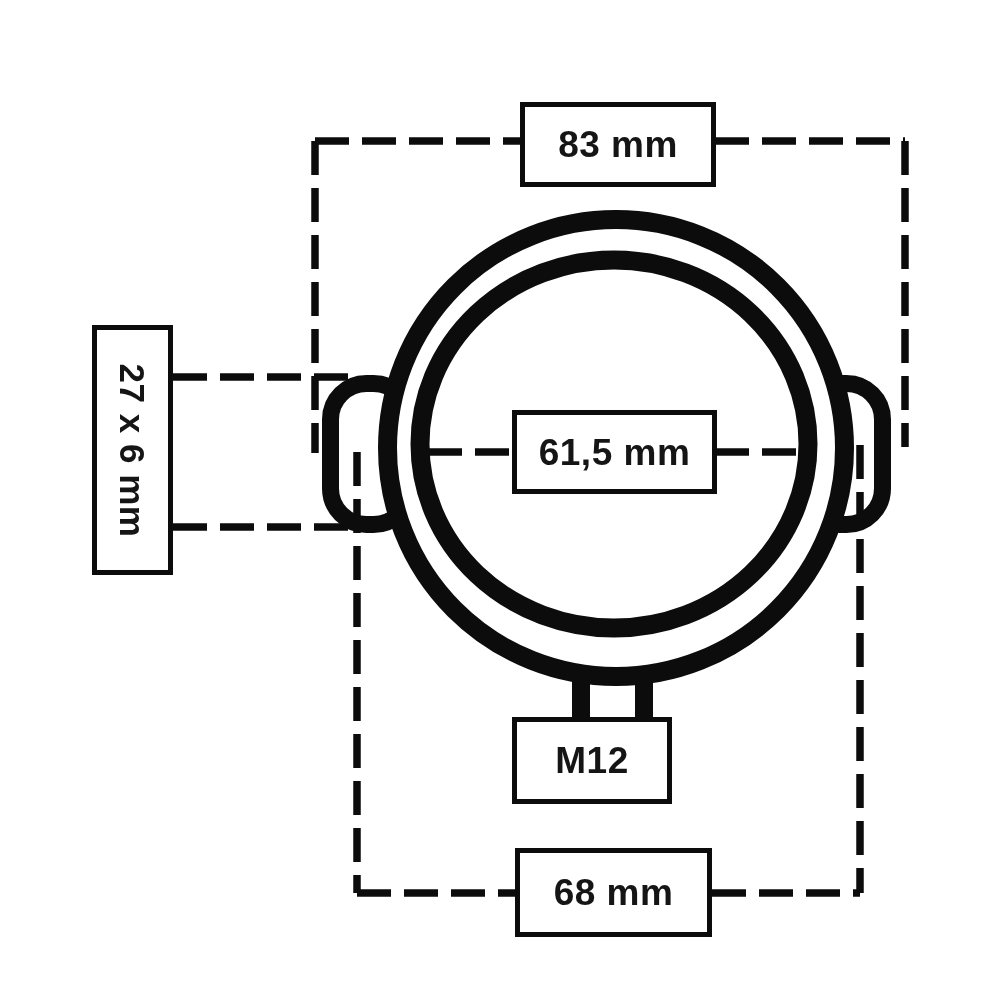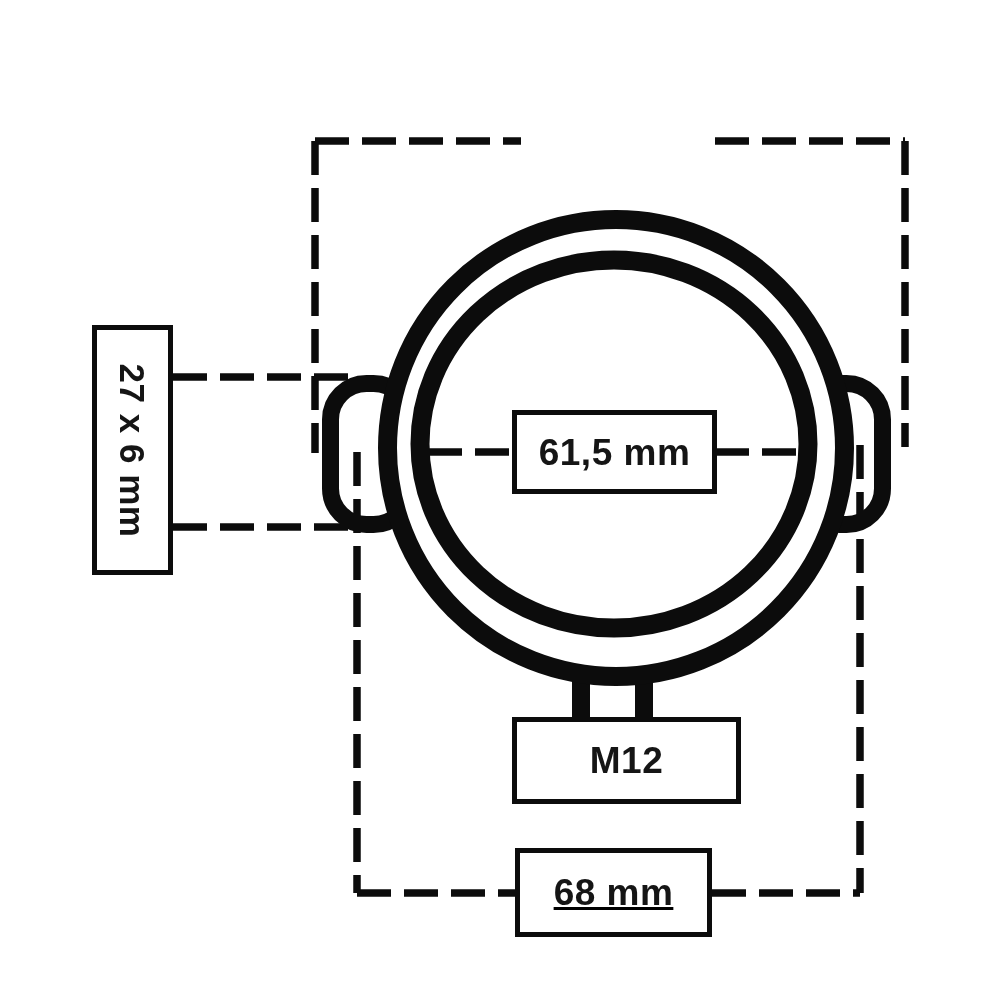--- a/index.html
+++ b/index.html
@@ -37,22 +37,22 @@
     white-space: nowrap;
     line-height: 1;
   }
   .rot90 {
     transform: rotate(90deg);
     font-size: 35px;
   }
   #box-top     { left: 520px; top: 102px; width: 196px; height: 85px; }
   #box-left    { left:  92px; top: 325px; width:  81px; height: 250px; }
   #box-center  { left: 512px; top: 410px; width: 205px; height: 84px; }
-  #box-m12     { left: 512px; top: 717px; width: 229px; height: 87px; }
-  #box-bottom  { left: 515px; top: 848px; width: 197px; height: 89px; text-decoration: underline; }
+  #box-m12     { left: 512px; top: 717px; width: 160px; height: 87px; }
+  #box-bottom  { left: 515px; top: 848px; width: 197px; height: 89px; }
 </style>
 </head>
 <body>
 
 <div id="stage">
 
   <svg id="lineart" width="1000" height="1000" viewBox="0 0 1000 1000">
 
     <rect x="572" y="640" width="18" height="80" fill="#0c0c0c"></rect>
     <rect x="635" y="640" width="18" height="80" fill="#0c0c0c"></rect>
@@ -72,20 +72,23 @@
       <line x1="173" y1="527" x2="377" y2="527"></line>
       <line x1="428" y1="452" x2="514" y2="452"></line>
       <line x1="715" y1="452" x2="812" y2="452"></line>
       <line x1="357" y1="452" x2="357" y2="893"></line>
       <line x1="860" y1="445" x2="860" y2="893"></line>
       <line x1="357" y1="893" x2="518" y2="893"></line>
       <line x1="712" y1="893" x2="860" y2="893"></line>
     </g>
   </svg>
 
+  <div id="box-top" class="dim-box">
+    <span class="dim-label">83 mm</span>
+  </div>
 
   <div id="box-left" class="dim-box">
     <span class="dim-label rot90">27 x 6 mm</span>
   </div>
 
   <div id="box-center" class="dim-box">
     <span class="dim-label">61,5 mm</span>
   </div>
 
   <div id="box-m12" class="dim-box">

